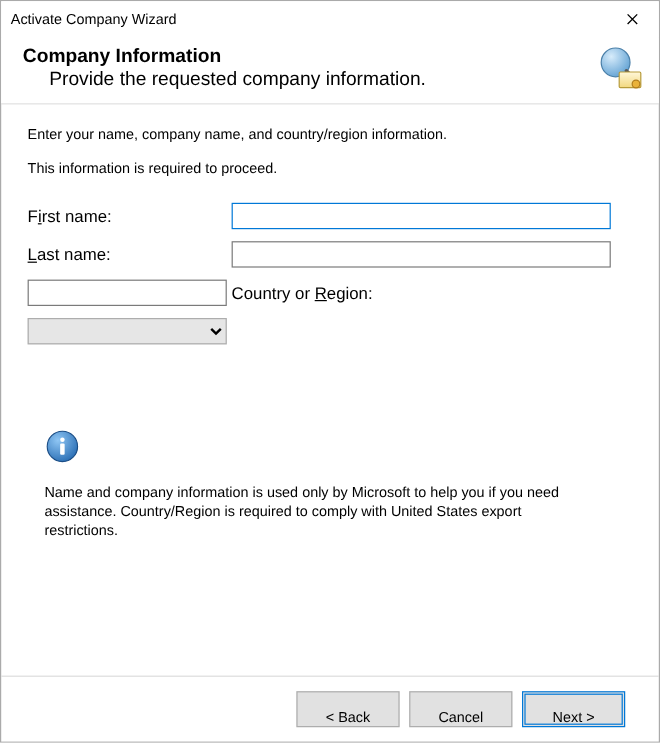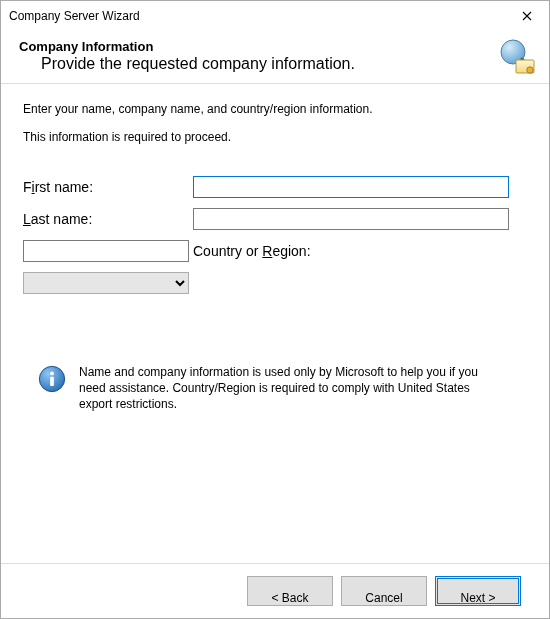--- a/index.html
+++ b/index.html
@@ -44,21 +44,21 @@
   }
 
   
   .header {
     padding: 8px 14px 10px 18px;
     position: relative;
     background: #fff;
   }
   .header-title {
     font-weight: bold;
-    font-size: 13px;
+    font-size: 16px;
   }
   .header-sub {
     font-size: 16px;
     padding-left: 22px;
     padding-top: 1px;
   }
   .header-icon {
     position: absolute;
     right: 12px;
     top: 6px;
@@ -72,21 +72,21 @@
   }
 
   
   .body {
     flex: 1 1 auto;
     padding: 18px 40px 10px 22px;
     display: flex;
     flex-direction: column;
   }
   .intro1 { margin-bottom: 14px; }
-  .intro2 { margin-bottom: 32px; }
+  .intro2 { margin-bottom: 22px; }
 
   .form {
     display: grid;
     grid-template-columns: 166px 1fr;
     row-gap: 10px;
     column-gap: 4px;
     align-items: center;
   }
   .form label {
     font-size: 14px;
@@ -112,20 +112,21 @@
   }
 
   
   .info {
     display: flex;
     gap: 12px;
     margin-top: 70px;
     align-items: flex-start;
     padding-left: 14px;
     padding-right: 10px;
+    flex-direction: column;
   }
   .info-icon { flex: 0 0 auto; }
   .info-text { font-size: 12px; line-height: 1.35; }
 
   
   .footer {
     border-top: 1px solid #ddd;
     padding: 12px 14px;
     display: flex;
     justify-content: flex-end;
@@ -147,21 +148,21 @@
     outline-offset: -3px;
     background: #e1e1e1;
   }
 </style>
 </head>
 <body>
 
 <div class="window">
 
   <div class="titlebar">
-    <div class="titlebar-title">Company Server Wizard</div>
+    <div class="titlebar-title">Activate Company Wizard</div>
     <div class="close-btn">
       <span>
         <svg width="10" height="10" viewBox="0 0 10 10">
             <path d="M1 1 L9 9 M9 1 L1 9" stroke="#000" stroke-width="1.1" fill="none"></path>
           </svg>
       </span>
     </div>
   </div>
 
   <div class="header">

